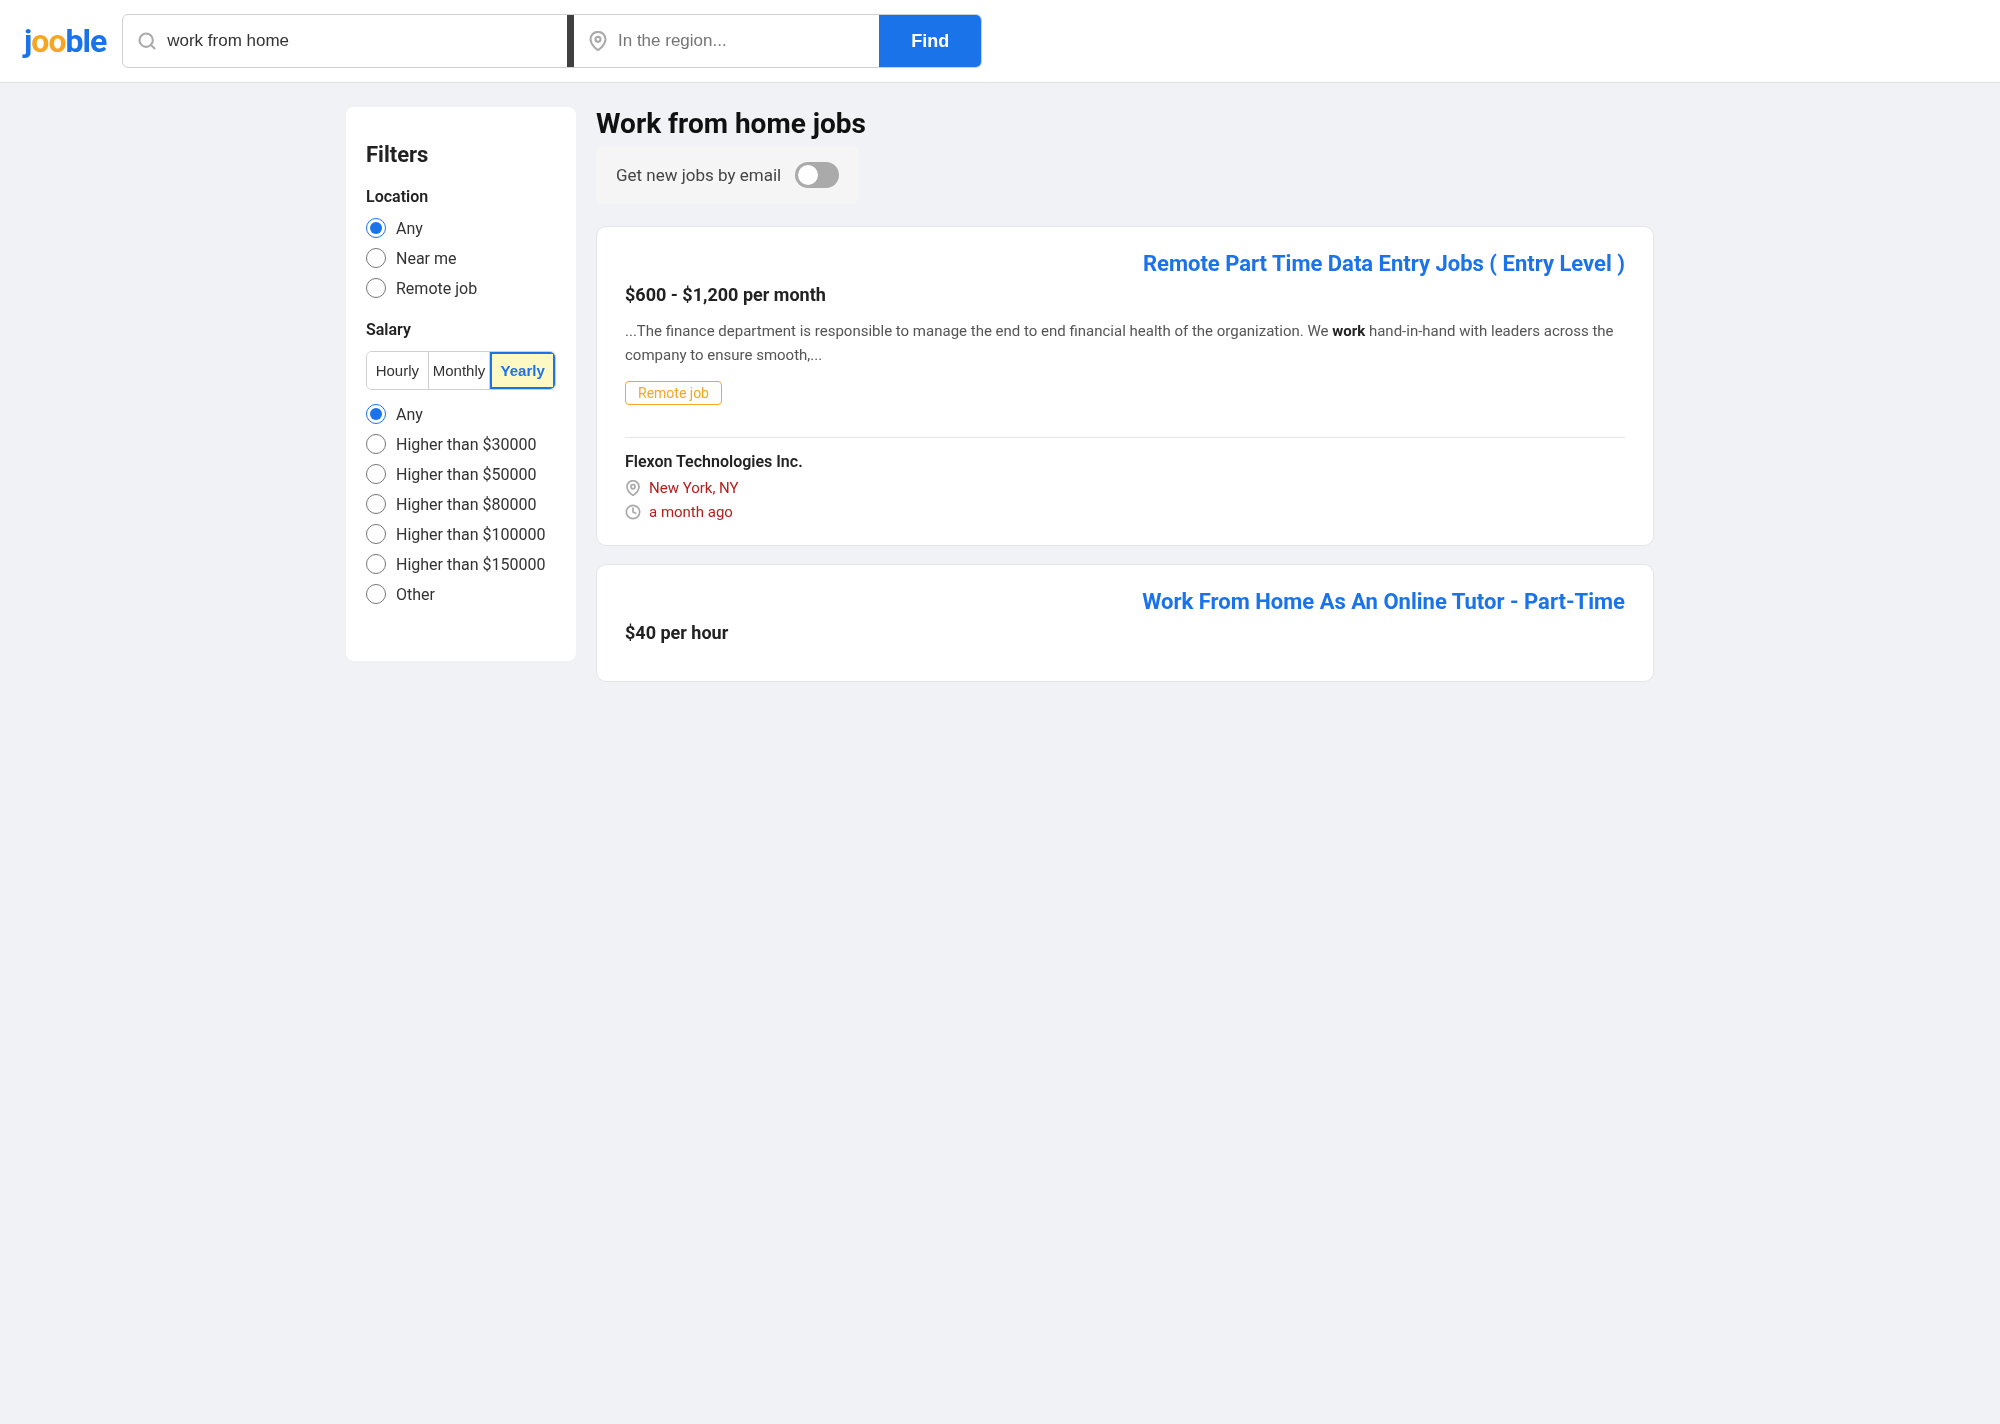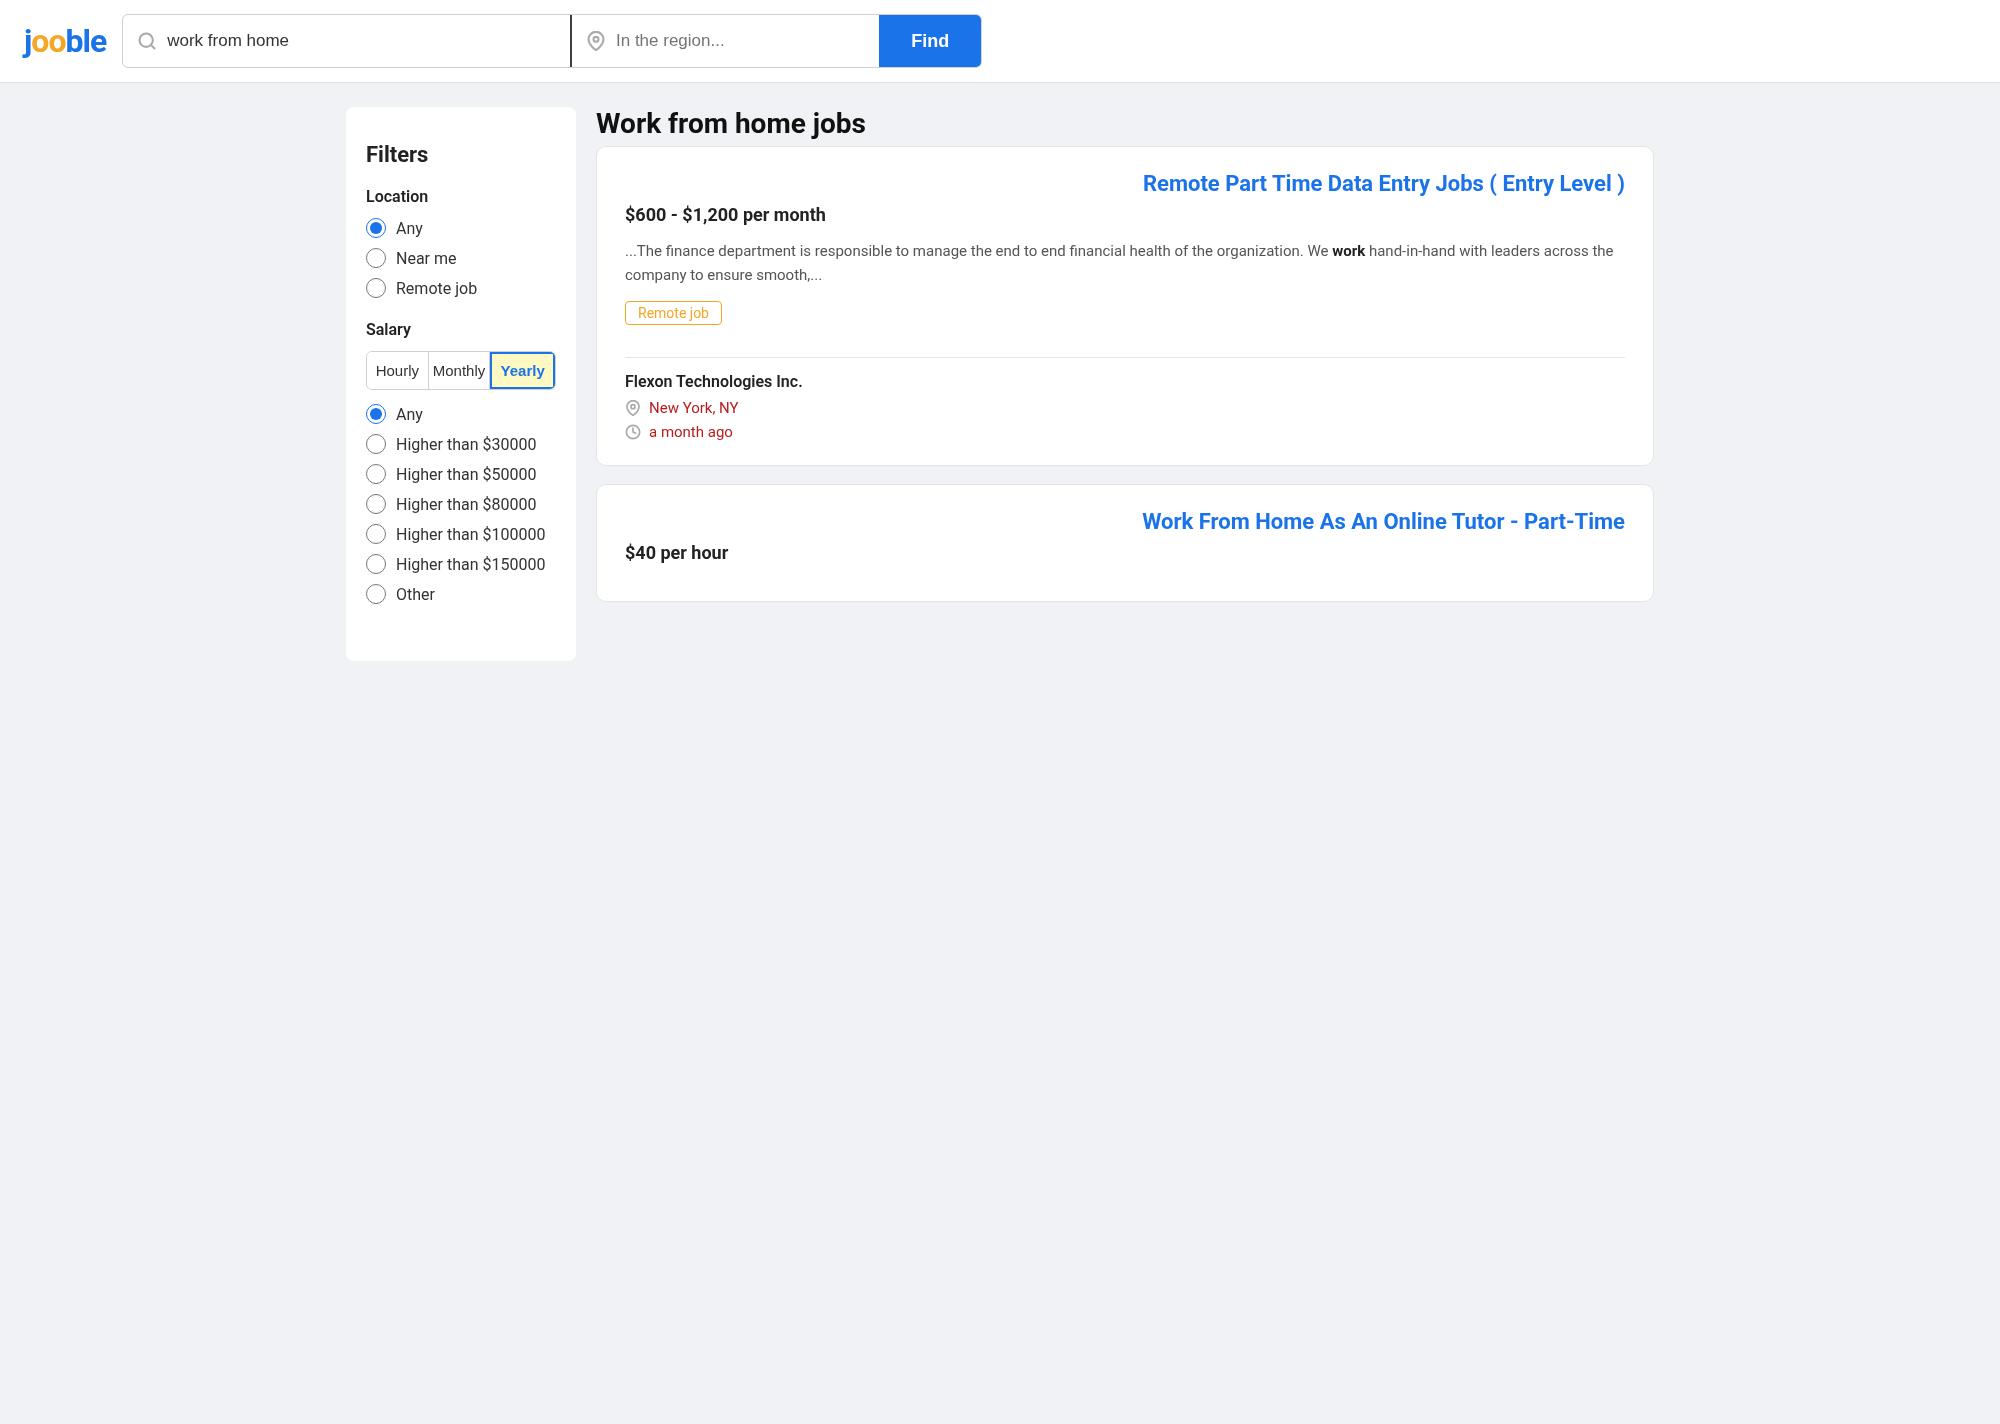--- a/index.html
+++ b/index.html
@@ -33,21 +33,21 @@
       border: 1.5px solid #d0d0d0;
       border-radius: 6px;
       overflow: hidden;
       background: #fff;
     }
     .search-input-wrap {
       display: flex;
       align-items: center;
       flex: 1.5;
       padding: 0 14px;
-      border-right: 2px solid #404040;
+      border-right: 7px solid #404040;
       gap: 10px;
     }
     .search-icon-svg { color: #aaa; flex-shrink: 0; }
     .search-input {
       border: none;
       outline: none;
       font-size: 17px;
       color: #333;
       width: 100%;
     }
@@ -353,20 +353,24 @@
       <label class="radio-option">
         <input type="radio" name="salary" style="">
         <span>Other</span>
       </label>
     </div>
   </aside>
 
   <main class="content">
     <h1 class="content-title">Work from home jobs</h1>
 
+    <div class="email-alert-box">
+      <span class="email-alert-label">Get new jobs by email</span>
+      <div class="toggle-switch"></div>
+    </div>
 
     <div class="job-card">
       <a class="job-title-link" href="#">Remote Part Time Data Entry Jobs ( Entry Level )</a>
       <div class="job-salary">$600 - $1,200 per month</div>
       <div class="job-desc">
         ...The finance department is responsible to manage the end to end financial health of the organization. We <strong>work</strong> hand-in-hand with leaders across the company to ensure smooth,...
       </div>
       <span class="job-tag">Remote job</span>
       <hr class="job-divider">
       <div class="job-company">Flexon Technologies Inc.</div>

